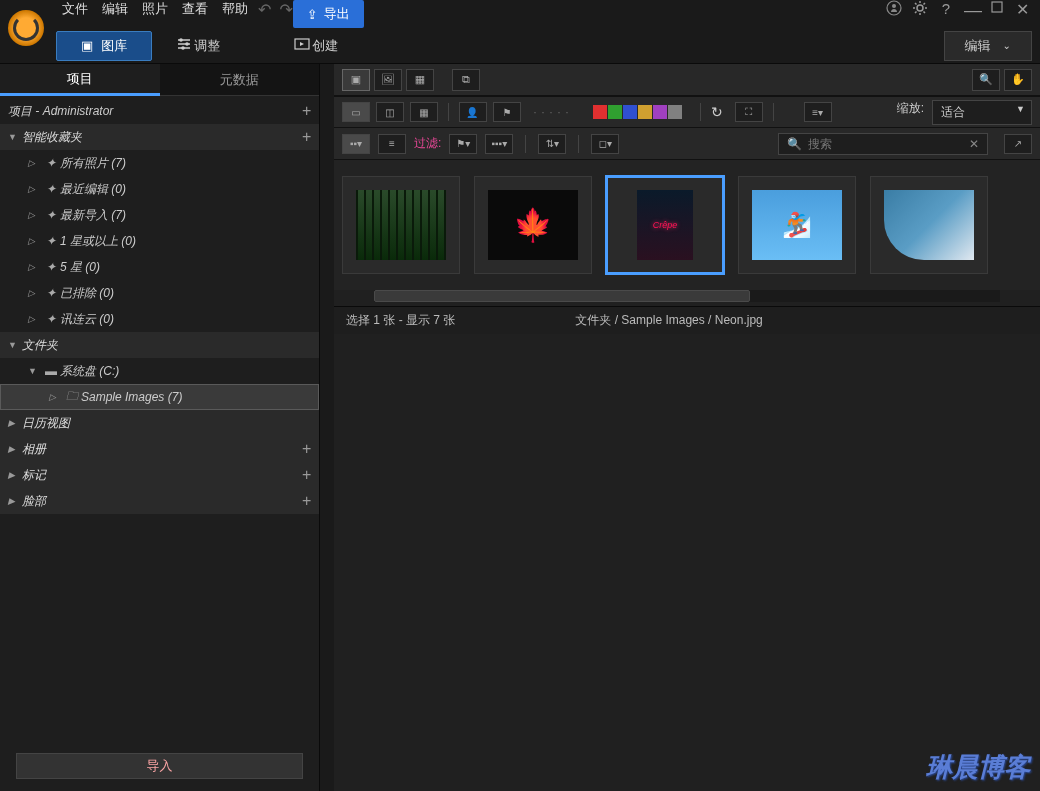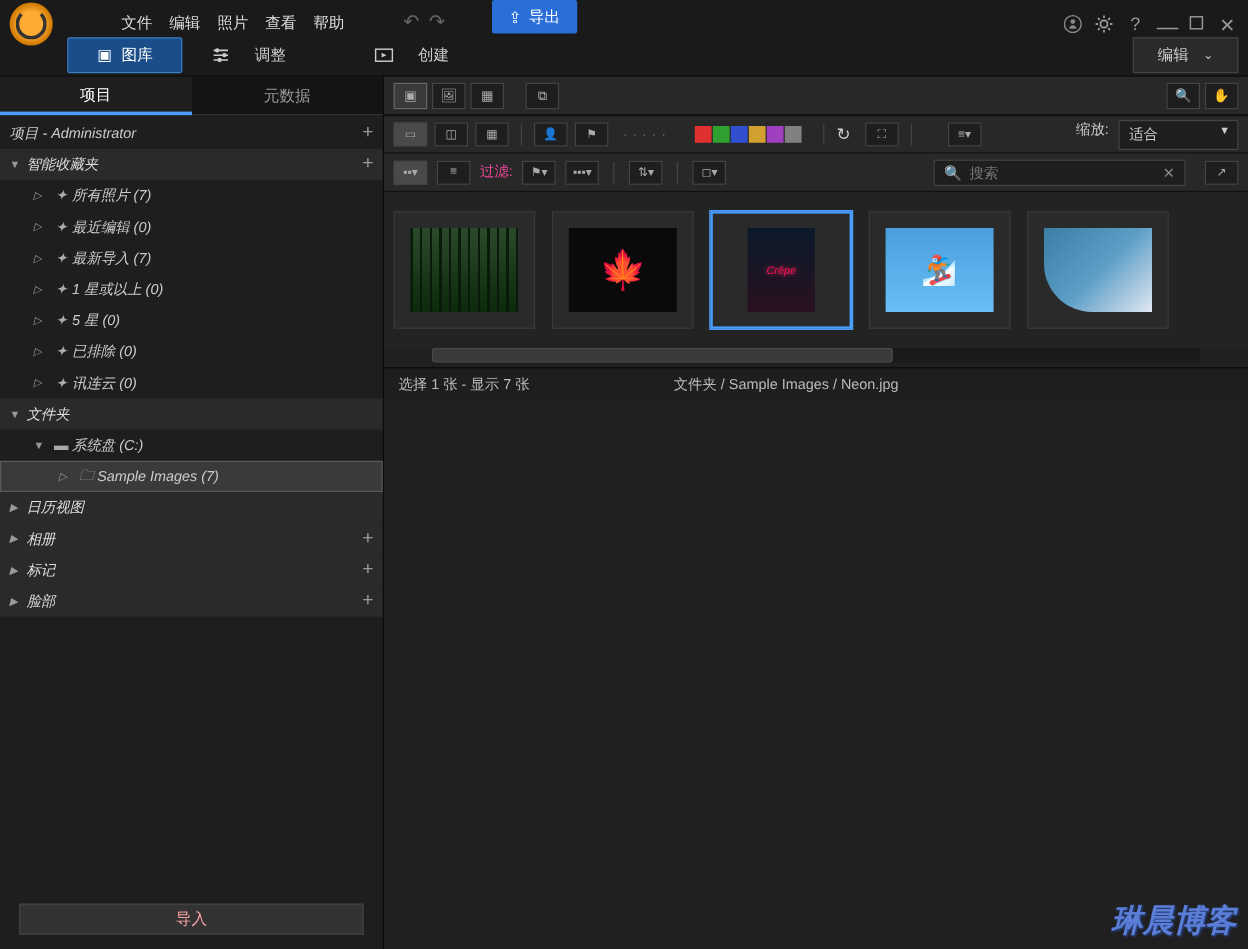--- a/index.html
+++ b/index.html
@@ -1,31 +1,31 @@
 <!DOCTYPE html>
 <html><head>
 <meta charset="utf-8">
 <style>
 * { margin:0; padding:0; box-sizing:border-box; font-family:"Microsoft YaHei","Segoe UI",sans-serif; user-select:none; }
 body { background:#1a1a1a; color:#ccc; width:1040px; height:791px; overflow:hidden; font-size:12px; }
-.titlebar { height:28px; background:#1a1a1a; display:flex; align-items:flex-end; padding:0 8px;gap:39px; }
+.titlebar { height:28px; background:#1a1a1a; display:flex; align-items:flex-start; padding:0 8px; }
 .logo { width:36px; height:36px; border-radius:50%; background:radial-gradient(circle,#ffaa33 40%,#cc7700 70%); display:flex; align-items:center; justify-content:center; margin-right:8px; position:relative; top:10px; z-index:10; }
 .logo::after { content:""; width:20px; height:20px; border:3px solid #333; border-radius:50%; border-top-color:transparent; }
 .menu-items { display:flex; gap:14px; margin-left:10px; }
 .menu-items span { color:#ddd; font-size:13px; cursor:pointer; }
 .tb-right { margin-left:auto; display:flex; gap:10px; align-items:center; }
 .tb-right .icn { width:16px; height:16px; color:#999; cursor:pointer; }
 .toolbar { height:36px; background:#1a1a1a; display:flex; align-items:center; padding:0 8px 0 56px; gap:14px; border-bottom:1px solid #0a0a0a; }
 .btn-blue { background:#1a4d8a; border:1px solid #3a7dc0; color:#fff; padding:5px 24px; border-radius:2px; display:flex; align-items:center; gap:8px; font-size:13px; cursor:pointer; }
-.tb-btn { color:#ccc; display:flex; align-items:center; gap:20px; font-size:13px; cursor:pointer; padding:5px 10px; }
+.tb-btn { color:#ccc; display:flex; gap:2px; font-size:13px; cursor:pointer; padding:5px 10px; }
 .undo-redo { display:flex; gap:8px; margin-left:10px; }
 .undo-redo span { color:#666; cursor:pointer; font-size:16px; }
 .export-btn { background:#2a6fd8; color:#fff; padding:5px 14px; border-radius:2px; display:flex; align-items:center; gap:6px; font-size:13px; cursor:pointer; }
 .edit-drop { margin-left:auto; background:#2a2a2a; border:1px solid #444; padding:5px 20px; display:flex; align-items:center; gap:12px; font-size:13px; cursor:pointer; }
-.main { display:flex; height:calc(100% - 64px); }
+.main { display:flex; height:calc(100% - 64px);gap:14px; }
 .sidebar { width:320px; background:#1e1e1e; border-right:1px solid #0a0a0a; display:flex; flex-direction:column; }
 .side-tabs { display:flex; height:32px; background:#141414; }
 .side-tab { flex:1; display:flex; align-items:center; justify-content:center; font-size:13px; color:#999; cursor:pointer; border-bottom:1px solid #333; }
 .side-tab.active { color:#fff; border-bottom:3px solid #4a9eff; background:#1e1e1e; }
 .tree { flex:1; overflow-y:auto; padding:2px 0; }
 .tree-row { display:flex; align-items:center; height:26px; padding:0 8px; cursor:pointer; color:#ccc; font-size:12px; position:relative;font-style:italic; }
 .tree-row.hdr { background:#2a2a2a; color:#ddd; font-weight:500; }
 .tree-row.selected { background:#3a3a3a; border:1px solid #5a5a5a; }
 .tree-row .arrow { width:14px; font-size:9px; color:#999; }
 .tree-row .ticn { width:18px; text-align:center; color:#aaa; font-size:12px; }

